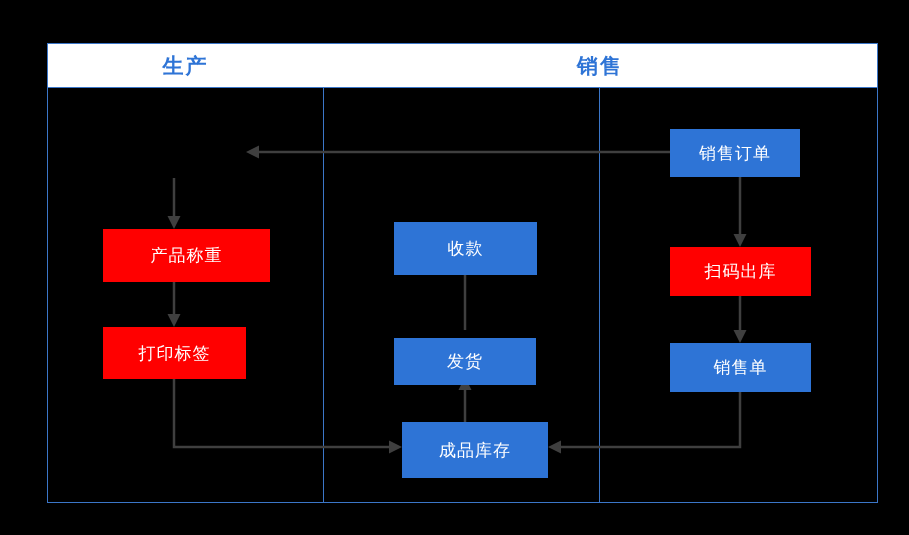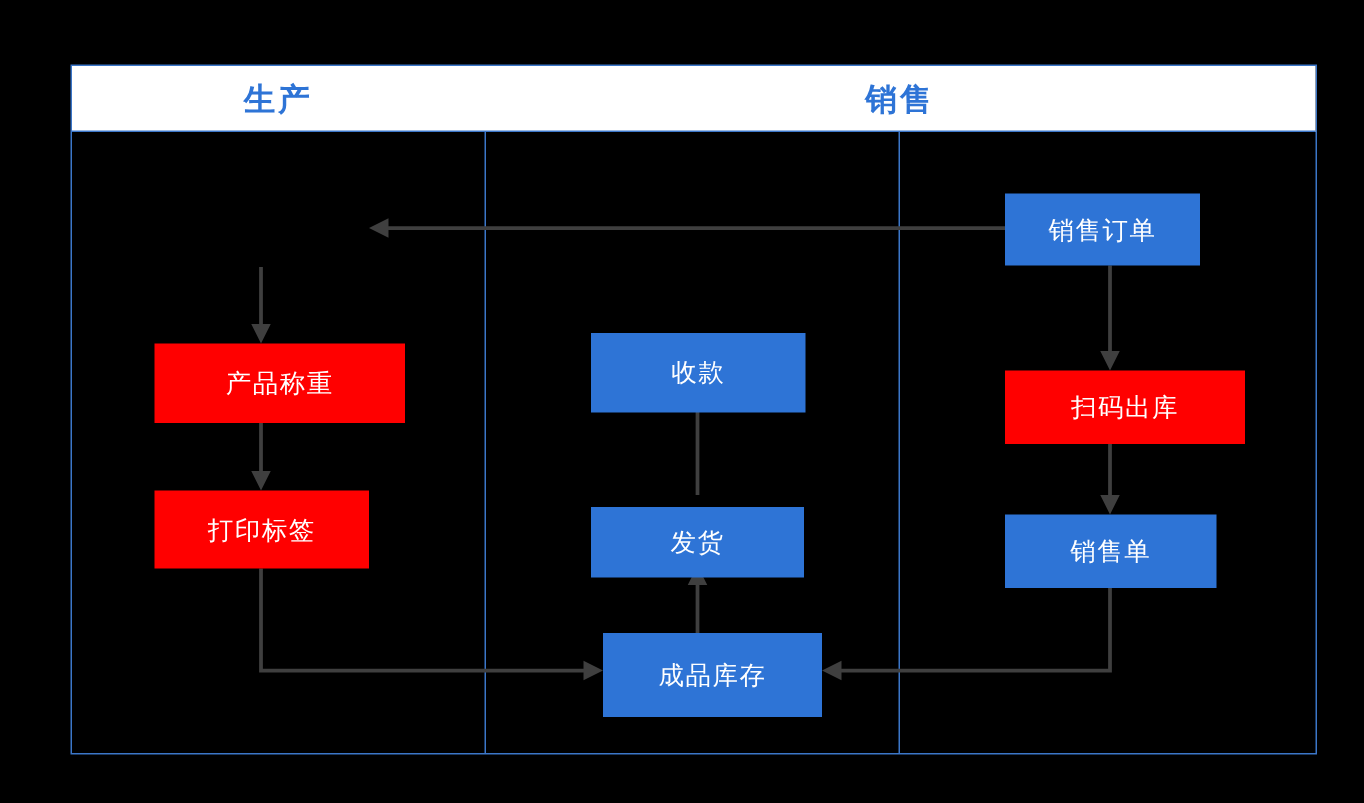--- a/index.html
+++ b/index.html
@@ -47,21 +47,21 @@
   }
   .node.blue{background:#2E74D6;}
   .node.red{background:#FF0000;}
   .n-production-order{left:103px;top:125px;width:143px;height:53px;}
   .n-product-weighing{left:103px;top:229px;width:167px;height:53px;}
   .n-print-label{left:103px;top:327px;width:143px;height:52px;}
   .n-receive-payment{left:394px;top:198px;width:143px;height:53px;margin-top:24px;}
   .n-ship-goods{left:394px;top:338px;width:142px;height:47px;}
   .n-finished-goods{left:402px;top:422px;width:146px;height:56px;}
   .n-sales-order{left:670px;top:129px;width:130px;height:48px;}
-  .n-scan-outbound{left:670px;top:247px;width:160px;height:49px;}
+  .n-scan-outbound{left:670px;top:247px;width:141px;height:49px;}
   .n-sales-slip{left:670px;top:343px;width:141px;height:49px;}
   
   .arrows{
     position:absolute;left:0;top:0;width:909px;height:535px;
     pointer-events:none;
   }
   .arrows path{stroke:#3F3F3F;stroke-width:2.5;fill:none;}
   .arrows polygon{fill:#3F3F3F;}
 </style>
 </head>

